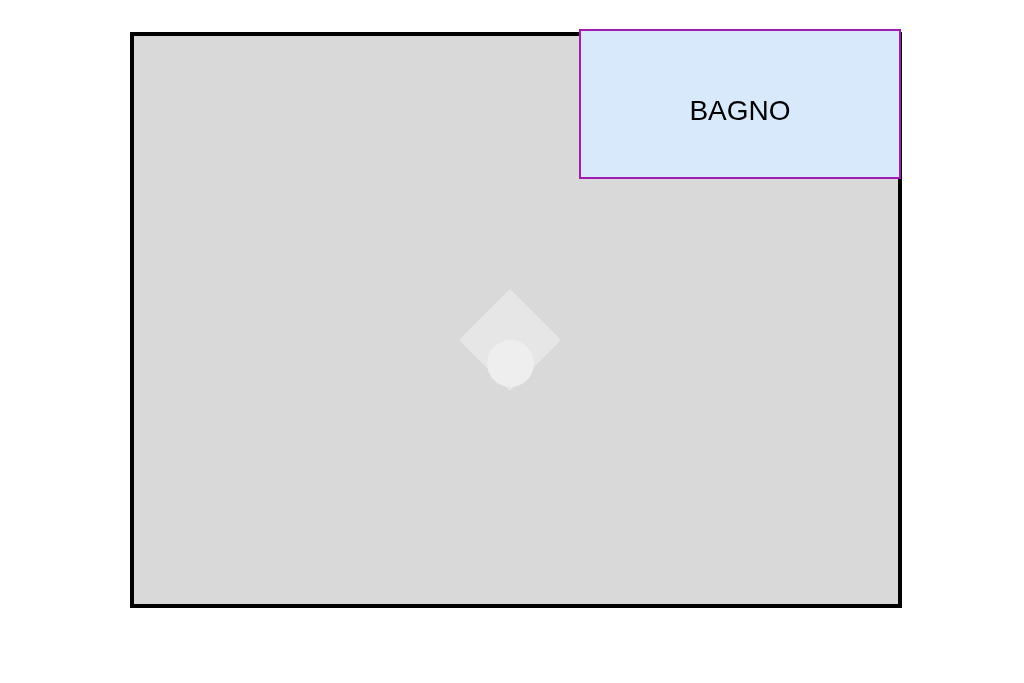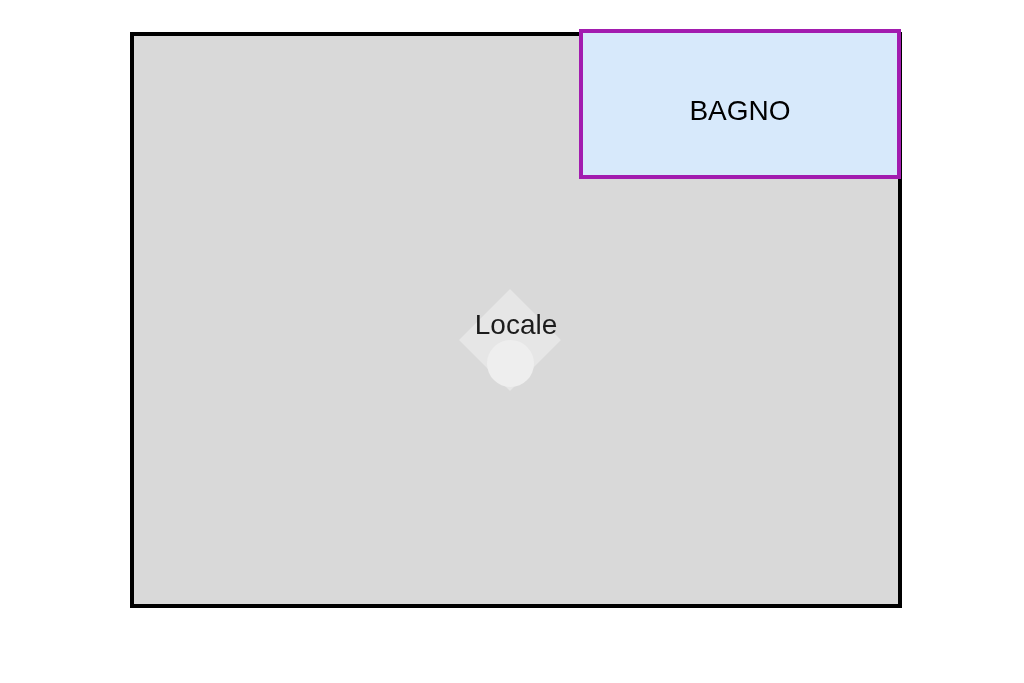--- a/index.html
+++ b/index.html
@@ -65,21 +65,21 @@
     z-index: 3;
   }
   
   .room-bagno {
     position: absolute;
     left: 579px;
     top: 29px;
     width: 322px;
     height: 150px;
     box-sizing: border-box;
-    border: 4px solid #a21caf;
+    border: 2px solid #a21caf;
     background: #d7e9fb;
     display: flex;
     align-items: center;
     justify-content: center;
     padding-top: 14px;
     z-index: 4;
   }
   .label-bagno {
     font-size: 28px;
     line-height: 30px;
@@ -89,19 +89,18 @@
 </head>
 <body>
 
 <div class="plan">
 
   <div class="room-main" style="background-color: rgb(217, 217, 217);"></div>
 
   <div class="wm-diamond" style="background-color: rgb(230, 230, 230);"></div>
   <div class="wm-circle" style="background-color: rgb(238, 238, 238);"></div>
 
-  <div class="label-locale">Locale</div>
 
   <div class="room-bagno" style="background-color: rgb(215, 233, 251);">
     <span class="label-bagno">BAGNO</span>
   </div>
 
 </div>
 
 </body></html>

